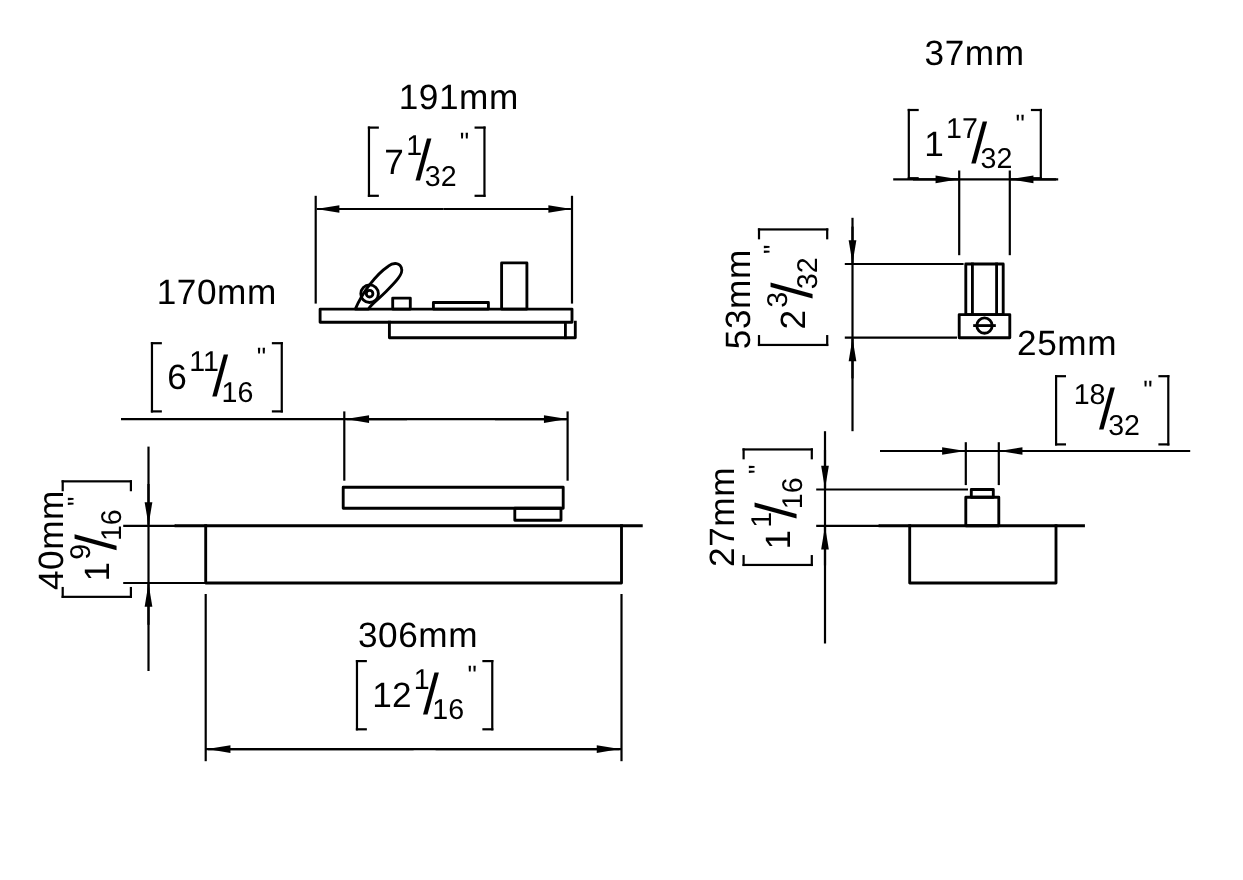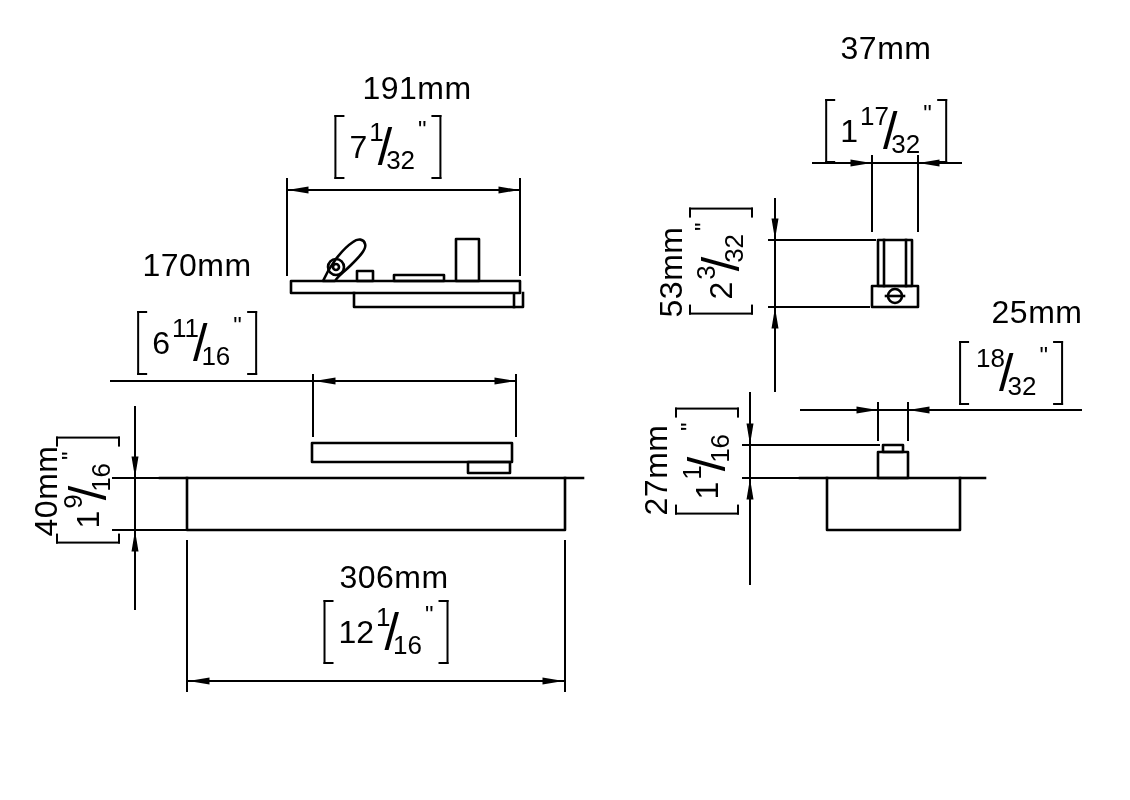--- a/index.html
+++ b/index.html
@@ -161,21 +161,21 @@
   <div class="frac rot" style="left:88px; top:490px;">
     <span class="brk l"></span>
     <span class="whole">1</span>
     <span class="fnum">9</span>
     <span class="fsl">/</span>
     <span class="fden">16</span>
     <span class="funit">"</span>
     <span class="brk r"></span>
   </div>
 
-  <div class="mm-label" style="left:394px; top:577px;">306mm</div>
+  <div class="mm-label" style="left:380px; top:577px;">306mm</div>
   <div class="frac" style="left:386px; top:632px;justify-content:space-between;">
     <span class="brk l"></span>
     <span class="whole">12</span>
     <span class="fnum">1</span>
     <span class="fsl">/</span>
     <span class="fden">16</span>
     <span class="funit">"</span>
     <span class="brk r"></span>
   </div>
 
@@ -194,21 +194,21 @@
   <div class="frac rot" style="left:721px; top:261px;">
     <span class="brk l"></span>
     <span class="whole">2</span>
     <span class="fnum">3</span>
     <span class="fsl">/</span>
     <span class="fden">32</span>
     <span class="funit">"</span>
     <span class="brk r"></span>
   </div>
 
-  <div class="mm-label" style="left:1037px; top:312px;">25mm</div>
+  <div class="mm-label" style="left:970px; top:312px;">25mm</div>
   <div class="frac" style="left:1011px; top:373px;">
     <span class="brk l"></span>
     <span class="whole"></span>
     <span class="fnum">18</span>
     <span class="fsl">/</span>
     <span class="fden">32</span>
     <span class="funit">"</span>
     <span class="brk r"></span>
   </div>
 

